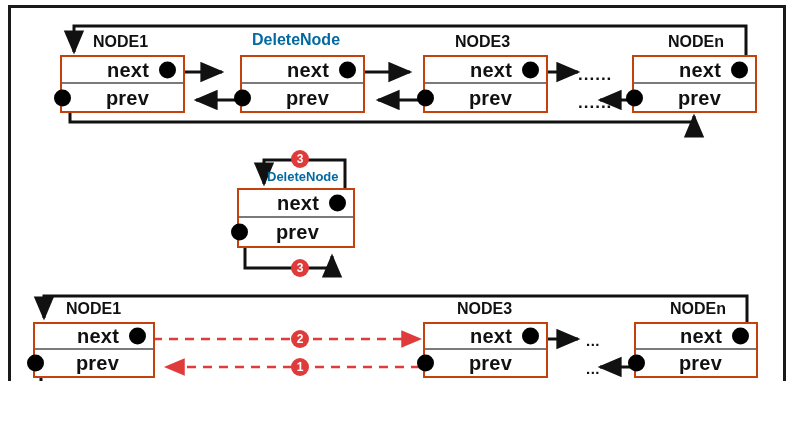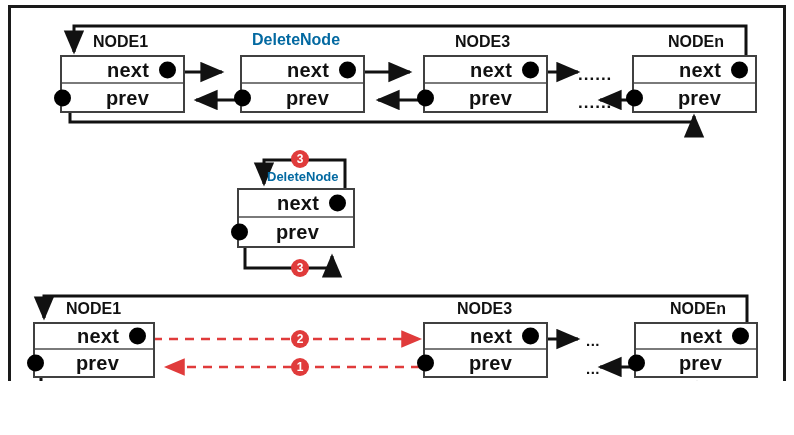--- a/index.html
+++ b/index.html
@@ -17,21 +17,21 @@
   }
   #svg-layer {
     position: absolute;
     left: 0;
     top: 0;
     width: 794px;
     height: 435px;
   }
   .node-box {
     position: absolute;
-    border: 2px solid #404040;
+    border: 2px solid #c2410c;
     background: #ffffff;
     box-sizing: border-box;
     z-index: 3;
   }
   .node-row {
     position: relative;
     box-sizing: border-box;
     height: 50%;
     display: flex;
     align-items: center;

